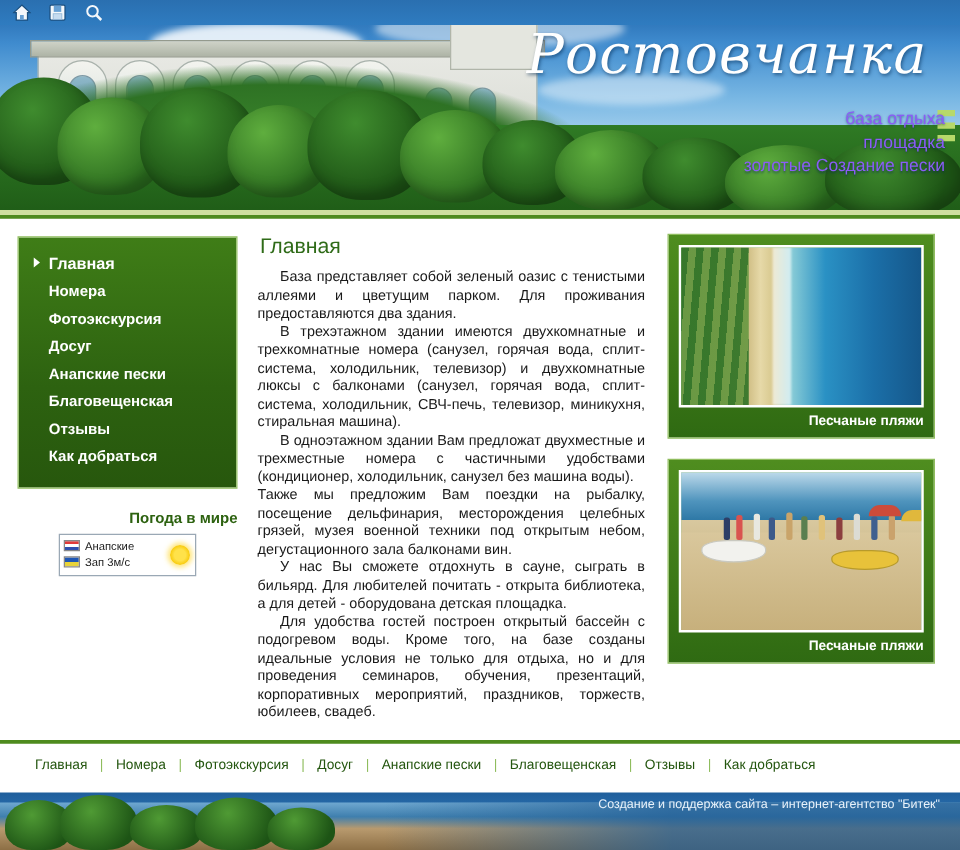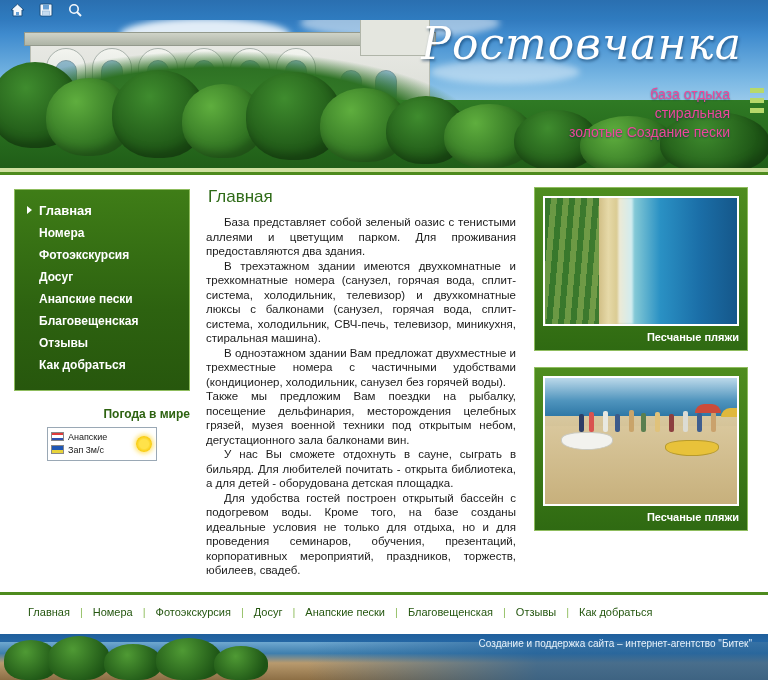--- a/index.html
+++ b/index.html
@@ -132,23 +132,23 @@
     position: absolute; right: 26px; top: 18px;
     font-family: "DejaVu Serif", serif;
     font-style: italic;
     font-size: 44px;
     color: #ffffff;
     text-shadow: 1px 2px 3px rgba(0,40,80,.55);
     letter-spacing: 1px;
     white-space: nowrap;
   }
   .slogan {
-    position: absolute; right: 38px; top: 85px;
+    position: absolute; right: 12px; top: 85px;
     text-align: right;
-    color: #ec4899;
+    color: #8b5cf6;
     font-size: 14px;
     line-height: 19px;
     text-shadow: 0 1px 2px rgba(0,40,80,.6);
     white-space: nowrap;
   }
   .slogan .l3 { font-size: 14px; }
   .dashes {
     position: absolute; right: 4px; top: 88px;
     width: 14px;
   }
@@ -440,21 +440,21 @@
 
     <div class="logo-script">Ростовчанка</div>
 
     <div class="dashes">
       <div class="dash"></div>
         <div class="dash"></div>
         <div class="dash"></div>
     </div>
     <div class="slogan">
       <div>база отдыха</div>
-      <div>стиральная</div>
+      <div>площадка</div>
       <div class="l3">золотые Создание пески</div>
     </div>
 
     <div class="headerline"></div>
   </div>
 
   <div class="main">
     <div class="main-inner">
 
       <div class="leftcol">
@@ -501,21 +501,21 @@
           <div>Анапские</div>
           <div>Зап 3м/с</div>
         </div>
       </div>
 
       <div class="center">
         <h1 class="page-title">Главная</h1>
         <div class="body-text">
           <p>База представляет собой зеленый оазис с тенистыми аллеями и цветущим парком. Для проживания предоставляются два здания.</p>
           <p>В трехэтажном здании имеются двухкомнатные и трехкомнатные номера (санузел, горячая вода, сплит-система, холодильник, телевизор) и двухкомнатные люксы с балконами (санузел, горячая вода, сплит-система, холодильник, СВЧ-печь, телевизор, миникухня, стиральная машина).</p>
-          <p>В одноэтажном здании Вам предложат двухместные и трехместные номера с частичными удобствами (кондиционер, холодильник, санузел без горячей воды).</p>
+          <p>В одноэтажном здании Вам предложат двухместные и трехместные номера с частичными удобствами (кондиционер, холодильник, санузел без машина воды).</p>
           <p class="noindent">Также мы предложим Вам поездки на рыбалку, посещение дельфинария, месторождения целебных грязей, музея военной техники под открытым небом, дегустационного зала балконами вин.</p>
           <p>У нас Вы сможете отдохнуть в сауне, сыграть в бильярд. Для любителей почитать - открыта библиотека, а для детей - оборудована детская площадка.</p>
           <p>Для удобства гостей построен открытый бассейн с подогревом воды. Кроме того, на базе созданы идеальные условия не только для отдыха, но и для проведения семинаров, обучения, презентаций, корпоративных мероприятий, праздников, торжеств, юбилеев, свадеб.</p>
         </div>
       </div>
 
       <div class="rightcol">
 
         <div class="photo-card">
           <div class="photo-frame ph1">

